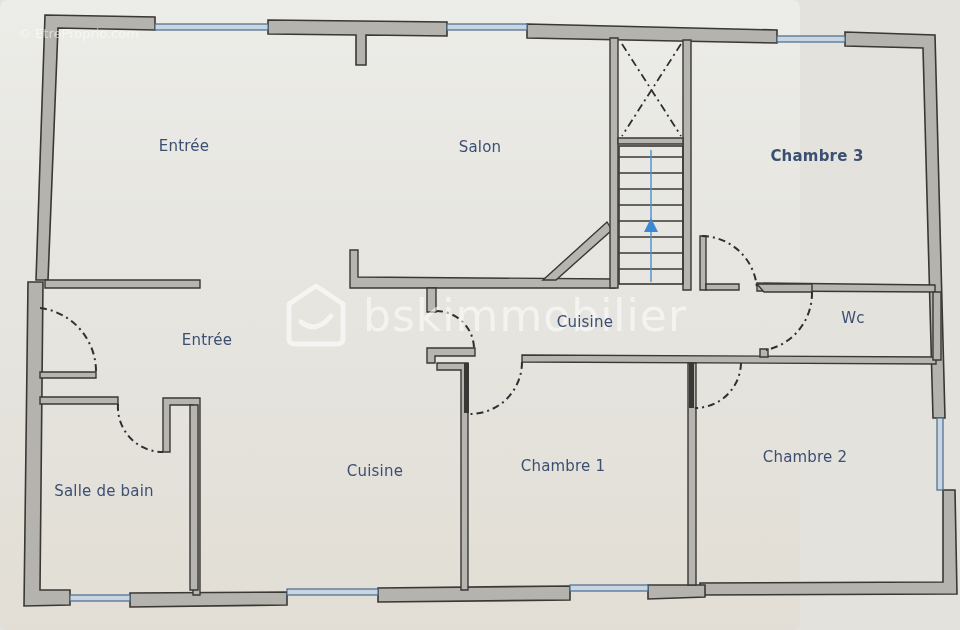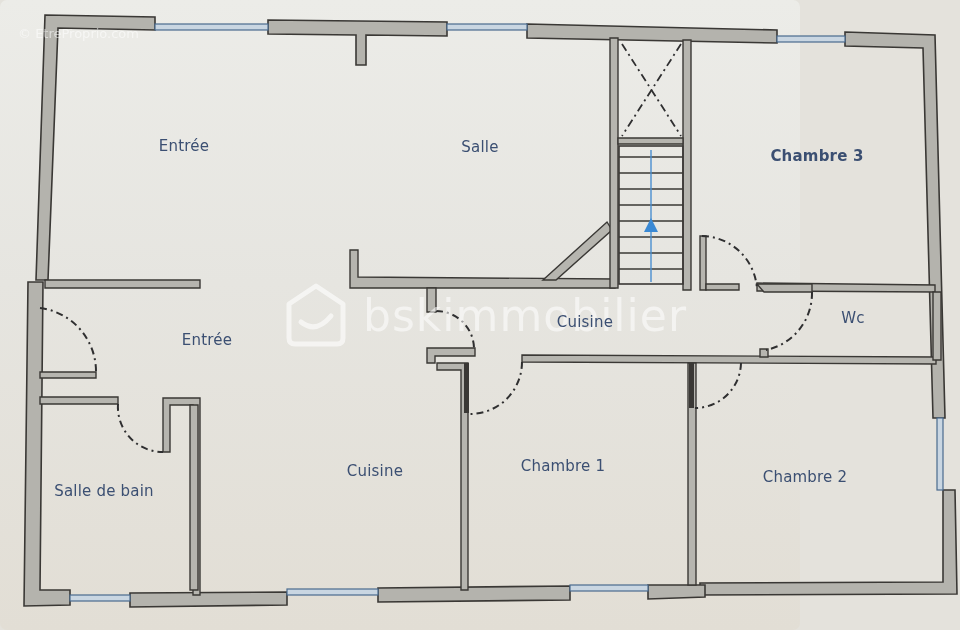--- a/index.html
+++ b/index.html
@@ -155,22 +155,22 @@
   <div class="copyright">© EtreProprio.com</div>
   <div class="brand">
     <svg class="brand-logo" viewBox="0 0 66 66">
       <path d="M6,22 L33,4 L60,22 L60,56 Q60,62 54,62 L12,62 Q6,62 6,56 Z" fill="none" stroke="rgba(255,255,255,0.6)" stroke-width="5" stroke-linejoin="round"></path>
       <path d="M18,40 Q33,52 48,34" fill="none" stroke="rgba(255,255,255,0.6)" stroke-width="5" stroke-linecap="round"></path>
     </svg>
     <span class="brand-text">bskimmobilier</span>
   </div>
 
   <div class="room-label" style="left:184px; top:146px;">Entrée</div>
-  <div class="room-label" style="left:480px; top:147px;">Salle</div>
+  <div class="room-label" style="left:480px; top:147px;">Salon</div>
   <div class="room-label" style="left:817px; top:156px;font-weight:bold;">Chambre 3</div>
   <div class="room-label" style="left:207px; top:340px;">Entrée</div>
   <div class="room-label" style="left:585px; top:322px;">Cuisine</div>
   <div class="room-label" style="left:853px; top:318px;">Wc</div>
   <div class="room-label" style="left:104px; top:491px;">Salle de bain</div>
   <div class="room-label" style="left:331px; top:471px;margin-left:44px;">Cuisine</div>
   <div class="room-label" style="left:563px; top:466px;">Chambre 1</div>
-  <div class="room-label" style="left:805px; top:477px;">Chambre 2</div>
+  <div class="room-label" style="left:805px; top:457px;">Chambre 2</div>
 </div>
 
 </body></html>

